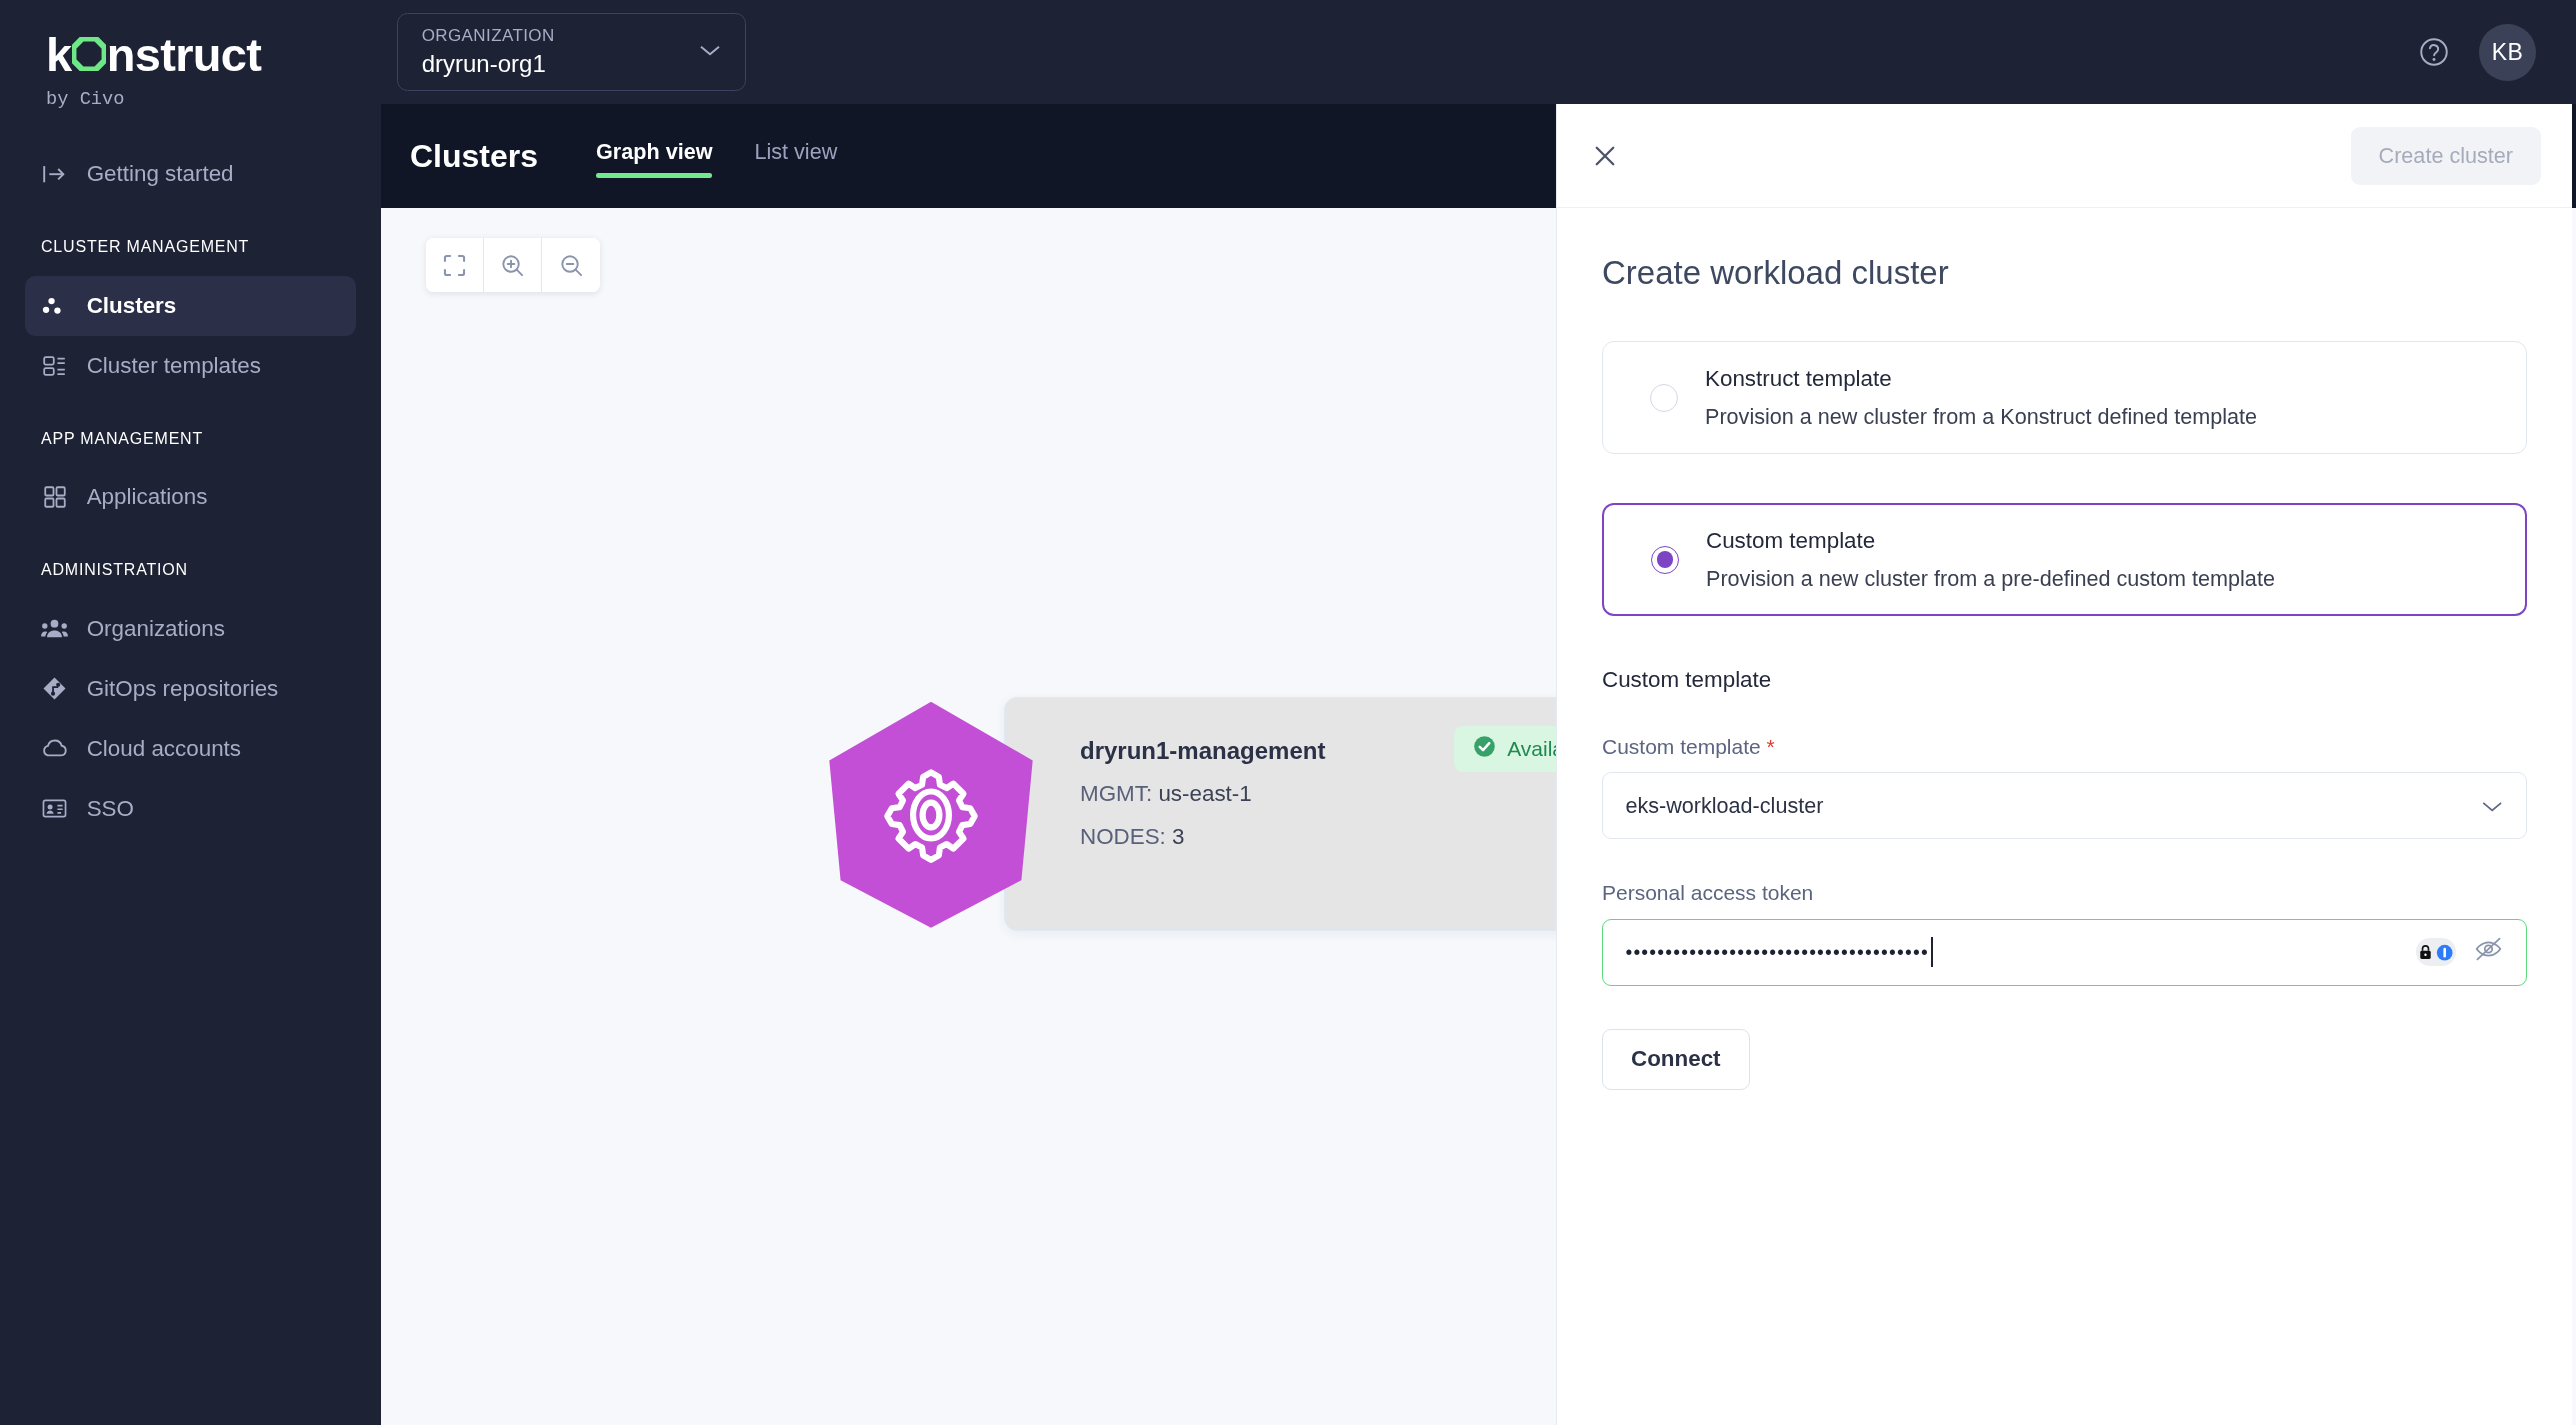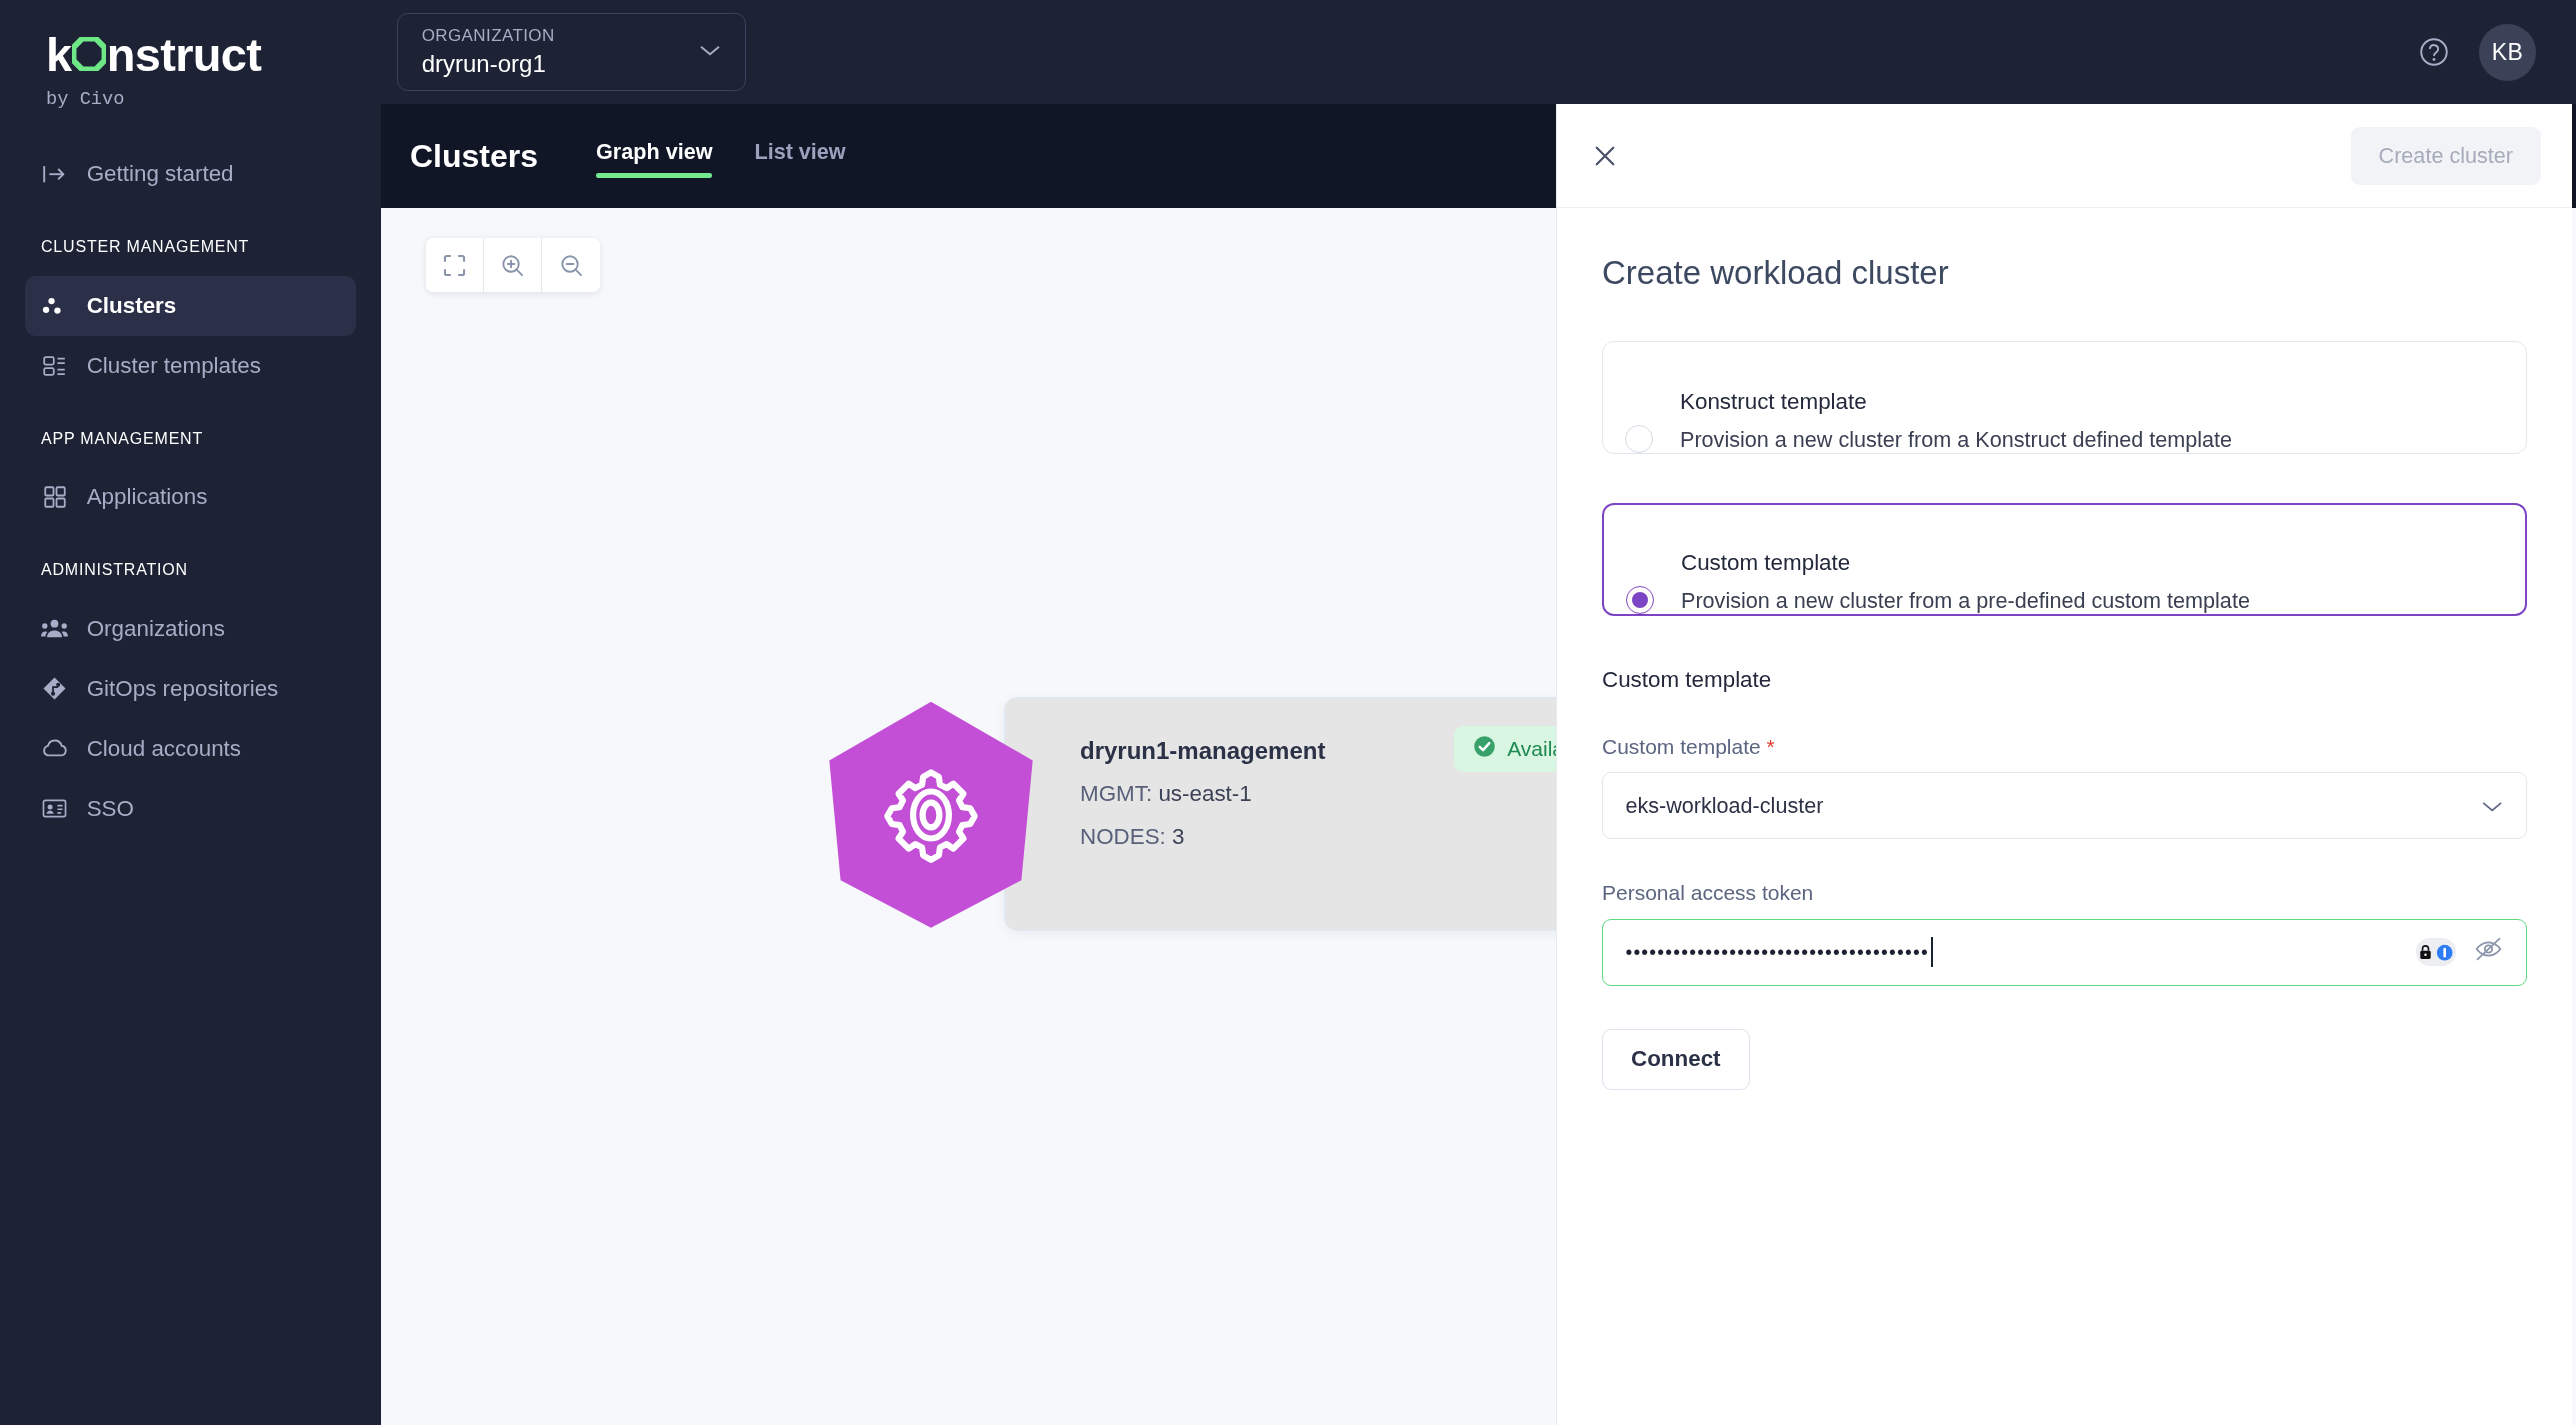--- a/index.html
+++ b/index.html
@@ -62,21 +62,21 @@
   }
 
   
   .content-header {
     position: absolute; top: 104px; left: 0; right: 0; height: 104px;
     background: #111627; display: flex; align-items: center; padding-left: 29px;
   }
   .page-title { font-size: 32px; color: #ffffff; font-weight: 600; }
   .tabs { display: flex; align-items: center; gap: 42px; margin-left: 58px; height: 100%; }
   .tab {
-    font-size: 21.6px; color: #9aa2bd; cursor: pointer; font-weight: 700;
+    font-size: 21.6px; color: #9aa2bd; cursor: pointer; font-weight: 400;
     position: relative; padding-bottom: 9px;
   }
   .tab.active { color: #ffffff; font-weight: 700; }
   .tab.active::after {
     content: ""; position: absolute; left: 0; right: 0; bottom: -4.5px;
     height: 5.2px; background: #73e88f; border-radius: 2.2px;
   }
 
   
   .canvas { position: absolute; top: 208px; left: 0; right: 0; bottom: 0; background: #f6f8fb; overflow: hidden; }
@@ -132,21 +132,21 @@
   .btn-create {
     background: #f1f3f7; color: #a5abba; border: none; border-radius: 9px;
     font-size: 21.6px; height: 58px; padding: 0 28px; cursor: not-allowed;
     font-family: inherit;
   }
   .drawer-body { padding: 46px 45px 0 45px; }
   .drawer-title { font-size: 33px; color: #3d4861; font-weight: 400; }
 
   .radio-card {
     margin-top: 49px; border: 1.3px solid #e2e7ef; border-radius: 12px;
-    height: 113px; display: flex; align-items: flex-end; padding-left: 22px;
+    height: 113px; display: flex; align-items: center; padding-left: 47px;
     cursor: pointer;
   }
   .radio-card.selected { border: 2.2px solid #7d44c4; }
   .radio {
     width: 28px; height: 28px; border-radius: 50%;
     border: 1.9px solid #d3d8e2; flex: 0 0 28px; margin-right: 27px;
     display: flex; align-items: center; justify-content: center;
   }
   .radio-card.selected .radio { border-color: #7d44c4; }
   .radio-card.selected .radio::after {

